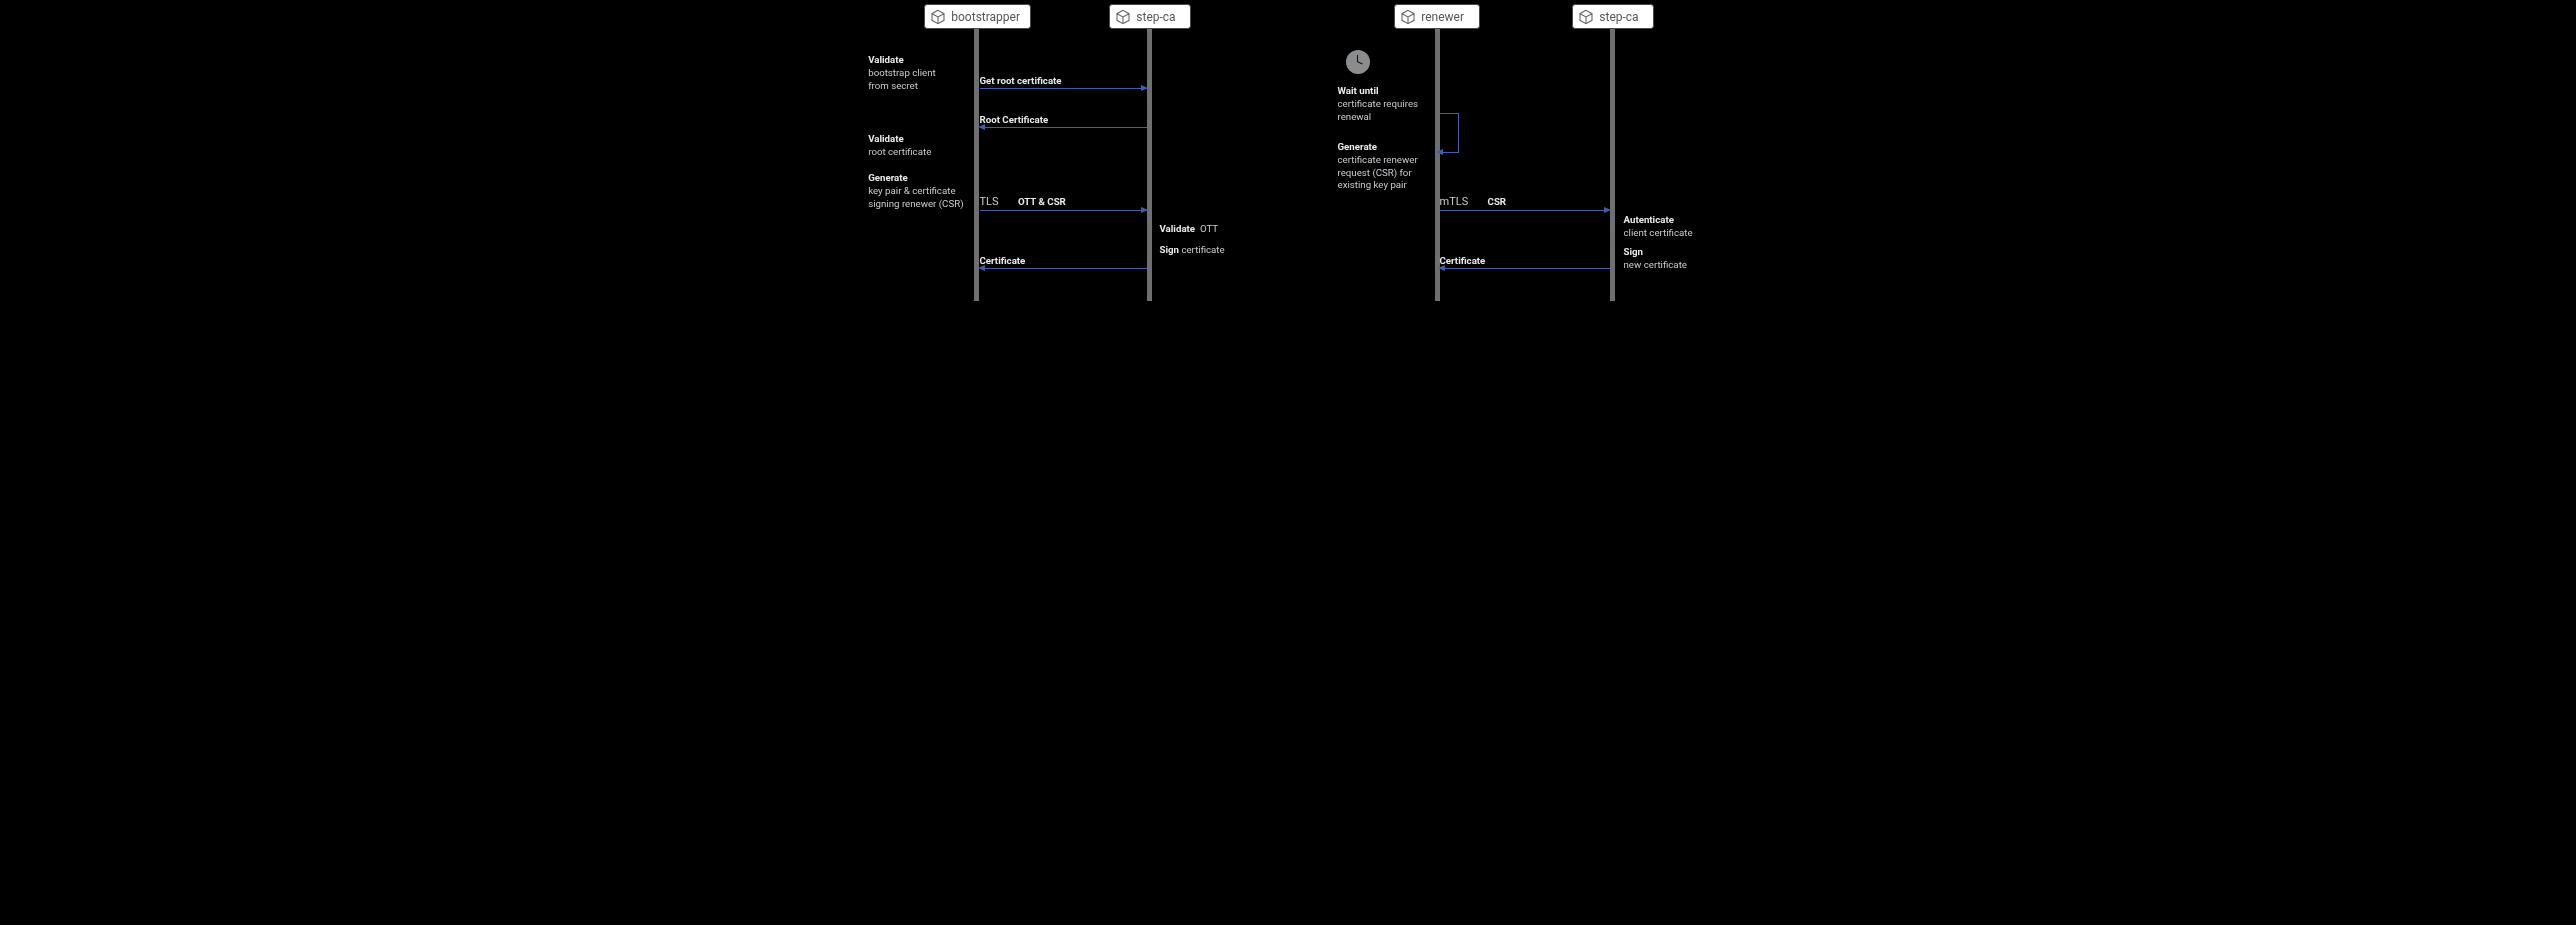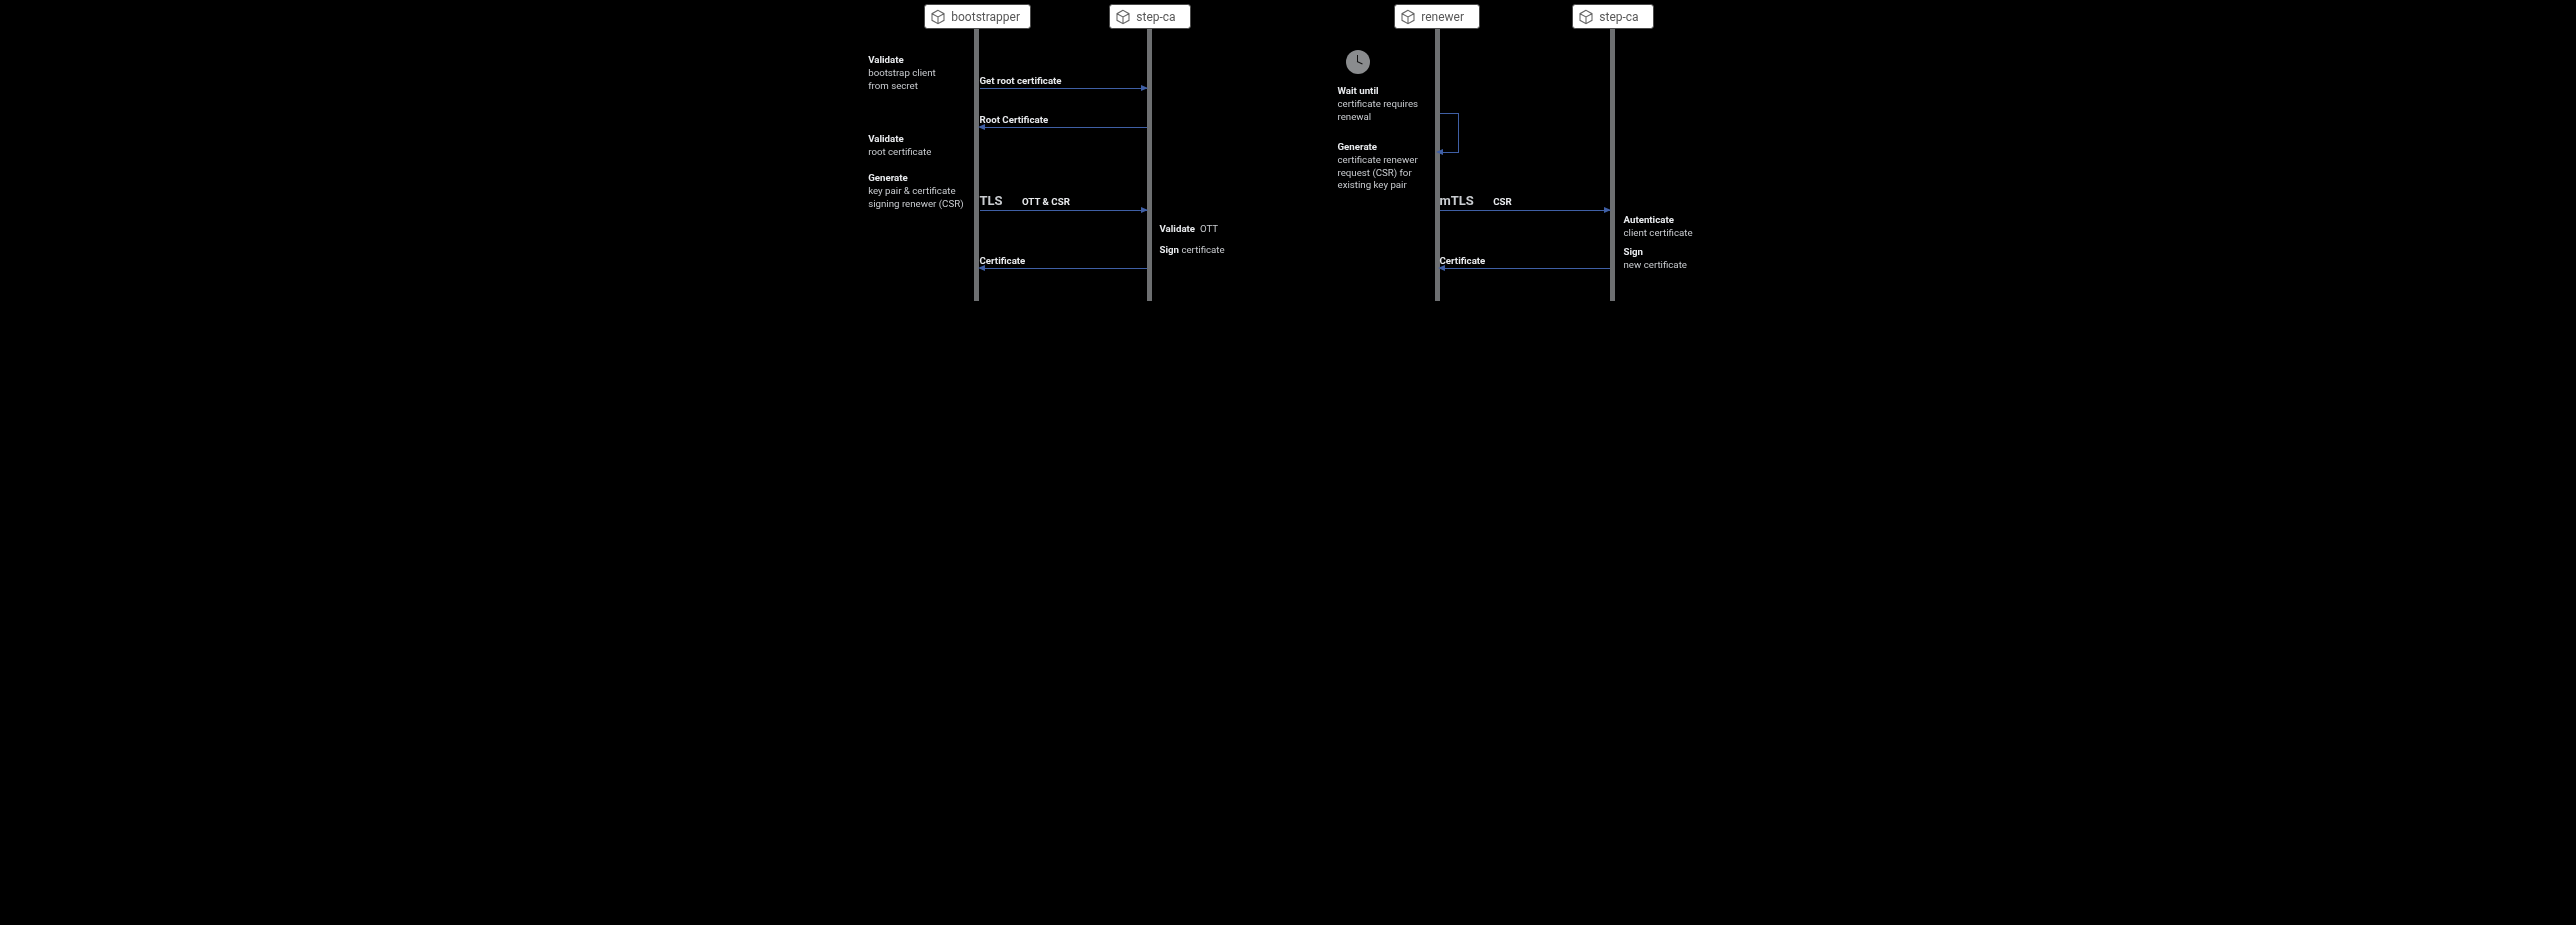--- a/index.html
+++ b/index.html
@@ -31,21 +31,21 @@
   
   .note{position:absolute;font-size:9.7px;line-height:1.32;color:var(--ink);}
   .note b, .strong{font-weight:700;color:var(--ink-bold);}
 
   
   .arrow{position:absolute;height:1.1px;background:var(--arrow);}
   .arrow .head{position:absolute;width:0;height:0;}
   .arrow.right .head{right:-1.1px;top:-3.2px;border-left:7.5px solid var(--arrow);border-top:3.8px solid transparent;border-bottom:3.8px solid transparent;}
   .arrow.left  .head{left:-1.1px; top:-3.2px;border-right:7.5px solid var(--arrow);border-top:3.8px solid transparent;border-bottom:3.8px solid transparent;}
   .arrow .cap{position:absolute;bottom:3.2px;left:0;right:0;font-size:9.7px;font-weight:700;color:var(--ink-bold);}
-  .arrow .cap .tag{font-size:13px;font-weight:700;color:var(--ink);margin-right:19.4px;margin-top:24px;}
+  .arrow .cap .tag{font-size:11px;font-weight:400;color:var(--ink);margin-right:19.4px;margin-top:24px;}
 
   
   .self{position:absolute;}
   .self .seg{position:absolute;background:var(--arrow);}
   .self .head{position:absolute;width:0;height:0;border-right:7.5px solid var(--arrow);border-top:3.8px solid transparent;border-bottom:3.8px solid transparent;}
 
   
   .clock{position:absolute;width:24px;height:24px;border-radius:50%;background:#8a8c8e;}
   .clock::before,.clock::after{content:"";position:absolute;background:#111;}
   .clock::before{left:11.3px;top:4.8px;width:1.1px;height:7.5px;}

